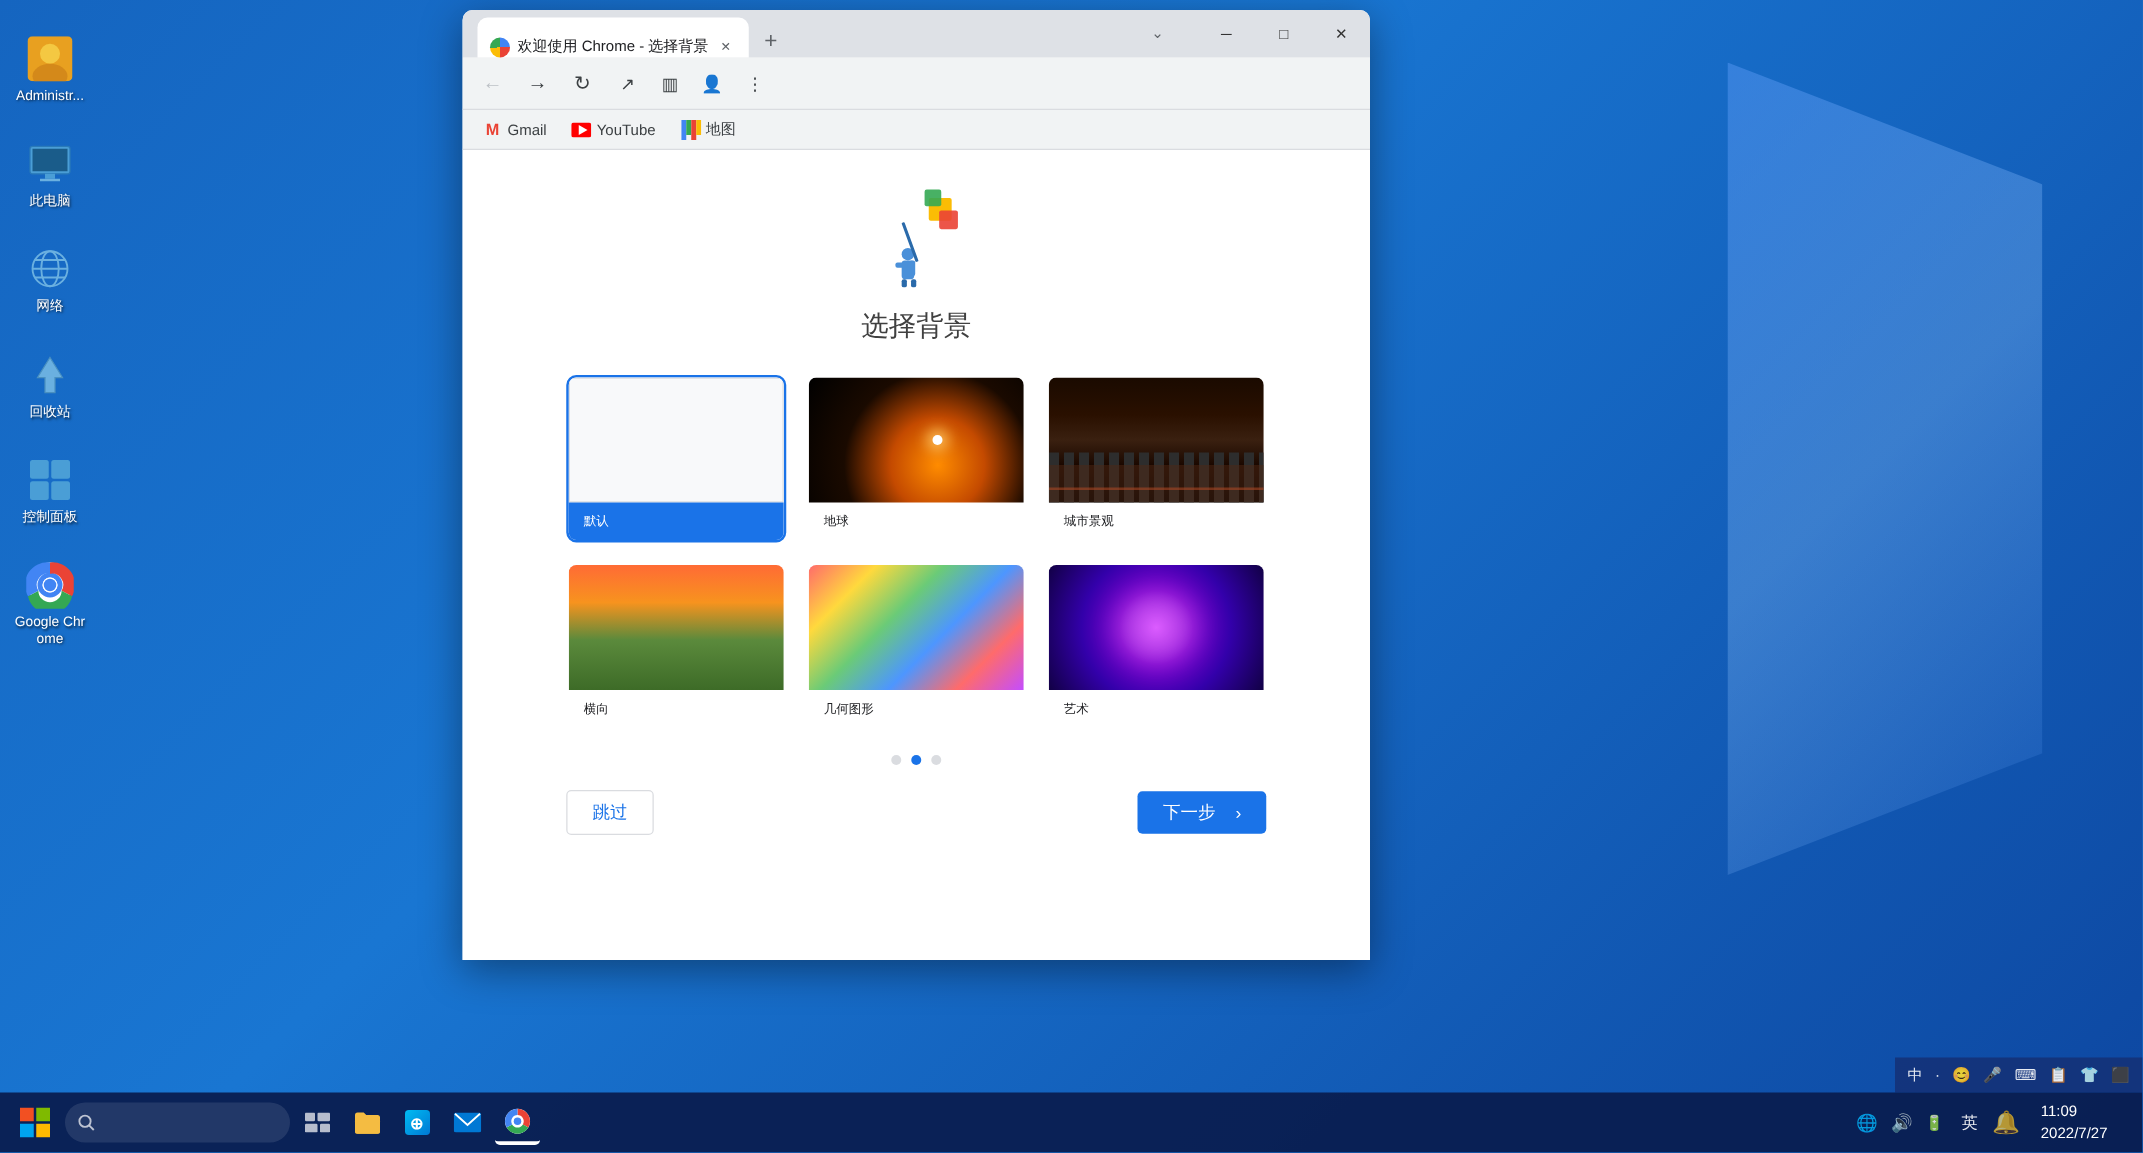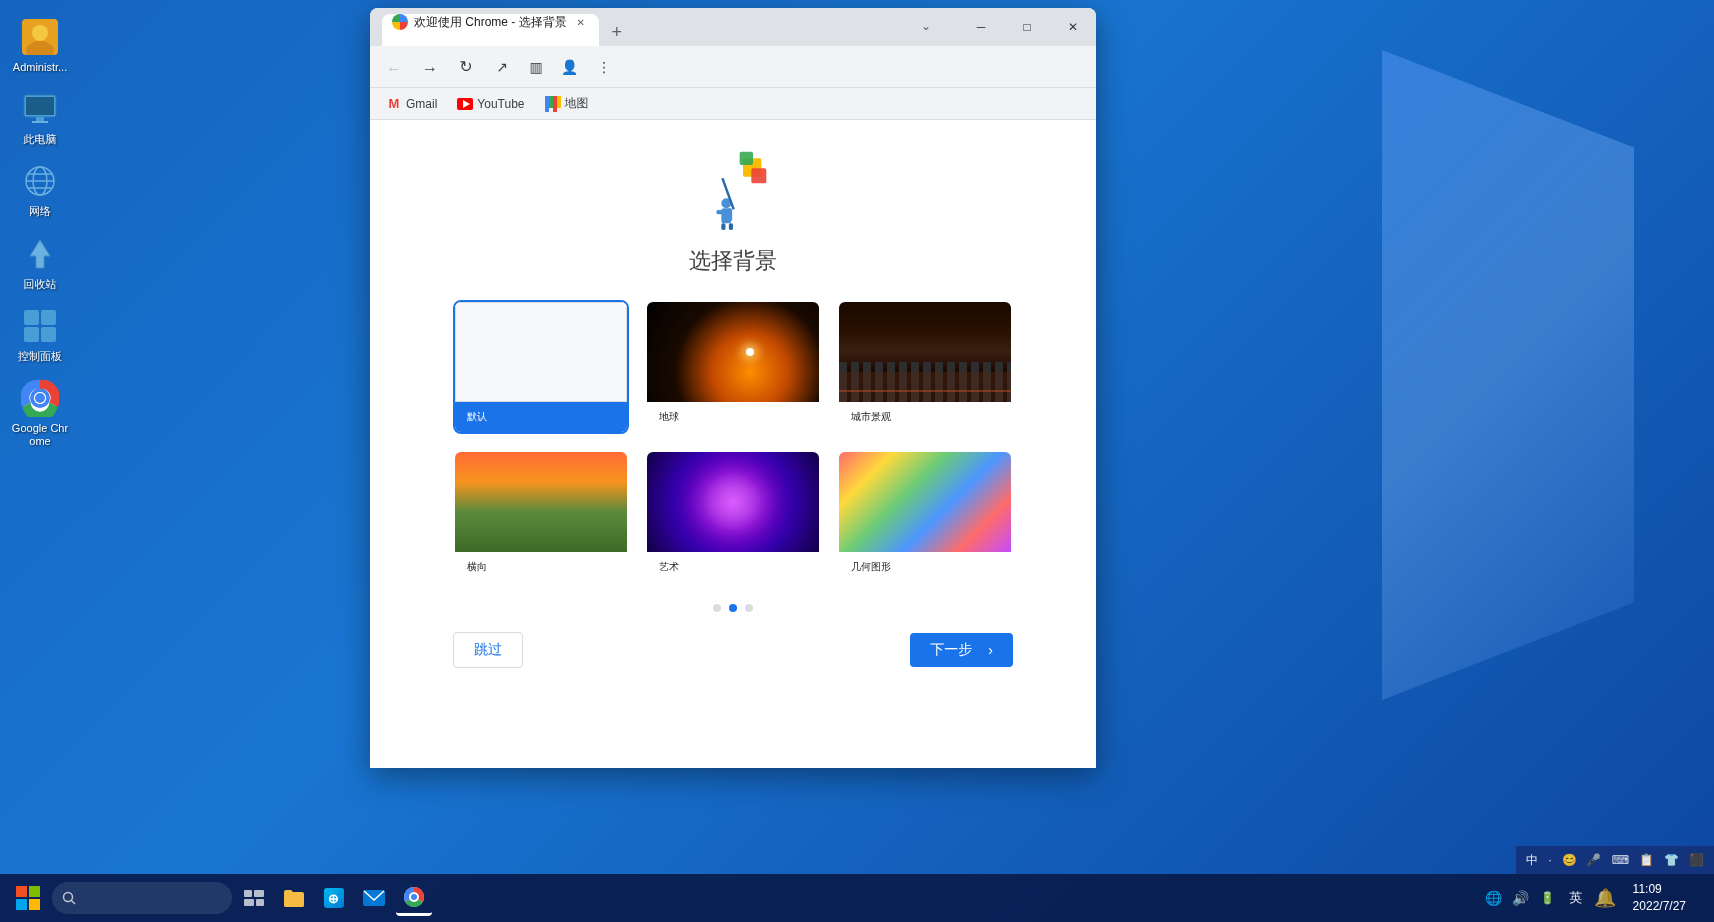--- a/index.html
+++ b/index.html
@@ -28,27 +28,27 @@
       width: 280px;
       height: 650px;
       background: linear-gradient(135deg, rgba(100,160,255,0.4) 0%, rgba(150,200,255,0.3) 50%, rgba(50,120,220,0.2) 100%);
       clip-path: polygon(10% 0%, 100% 15%, 100% 85%, 10% 100%);
     }
 
     
     .desktop-icons {
       position: absolute;
       left: 0;
-      top: 2px;
+      top: 12px;
       width: 80px;
       display: flex;
       flex-direction: column;
       align-items: center;
       padding: 10px 5px;
-      gap: 0;
+      gap: 12px;
     }
 
     .desktop-icon {
       display: flex;
       flex-direction: column;
       align-items: center;
       cursor: pointer;
       padding: 5px;
       border-radius: 4px;
       width: 72px;
@@ -127,21 +127,21 @@
       align-items: flex-end;
       gap: 0;
       padding-left: 4px;
     }
 
     .tab {
       background: #fff;
       border-radius: 8px 8px 0 0;
       height: 32px;
       display: flex;
-      align-items: flex-start;
+      align-items: flex-end;
       padding: 0 10px;
       gap: 6px;
       min-width: 200px;
       max-width: 240px;
       position: relative;
       cursor: pointer;
     }
 
     .tab-favicon {
       width: 16px;
@@ -773,27 +773,27 @@
           </div>
           <div class="bg-card-label">城市景观</div>
         </div>
 
         <div class="bg-card">
           <div class="thumb-landscape"></div>
           <div class="bg-card-label">横向</div>
         </div>
 
         <div class="bg-card">
+          <div class="thumb-geo"></div>
+          <div class="bg-card-label">几何图形</div>
+        </div>
+
+        <div class="bg-card">
           <div class="thumb-art"></div>
           <div class="bg-card-label">艺术</div>
-        </div>
-
-        <div class="bg-card">
-          <div class="thumb-geo"></div>
-          <div class="bg-card-label">几何图形</div>
         </div>
 
       </div>
 
       <div class="pagination-dots">
         <div class="dot"></div>
         <div class="dot active"></div>
         <div class="dot"></div>
       </div>
 

